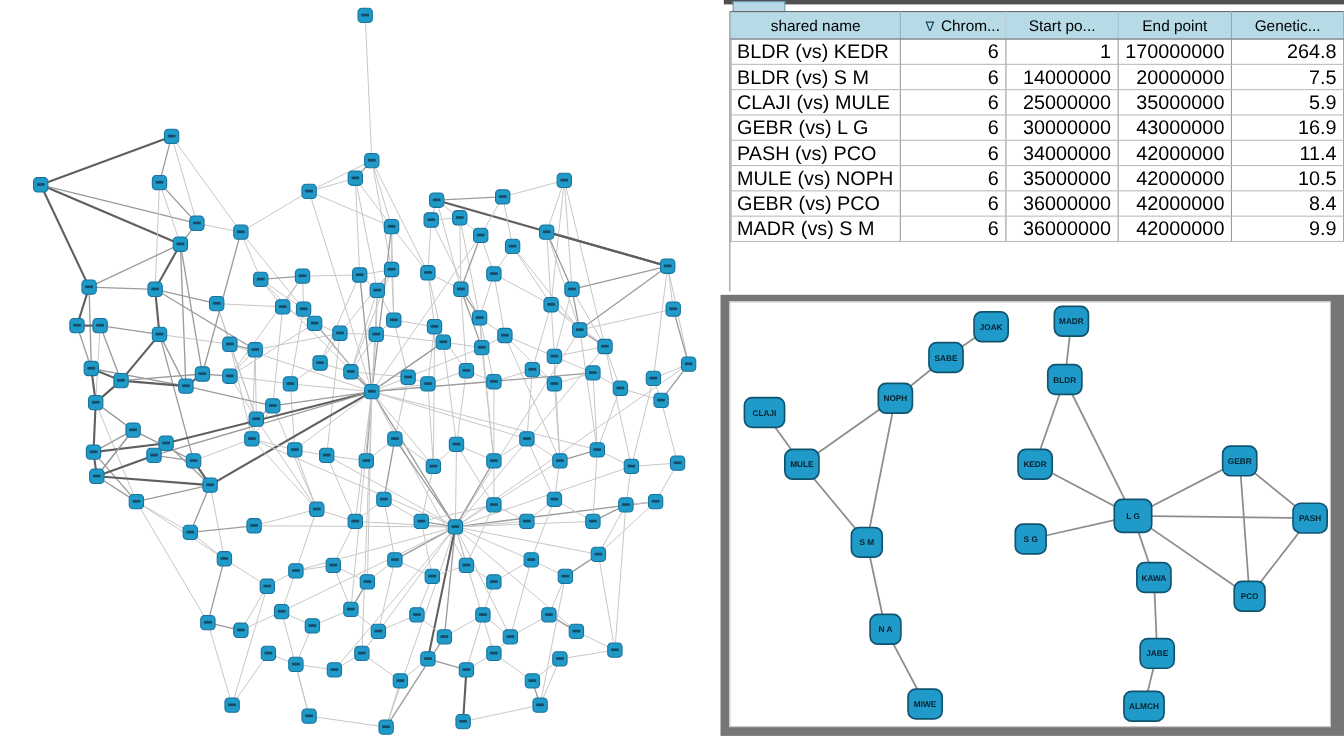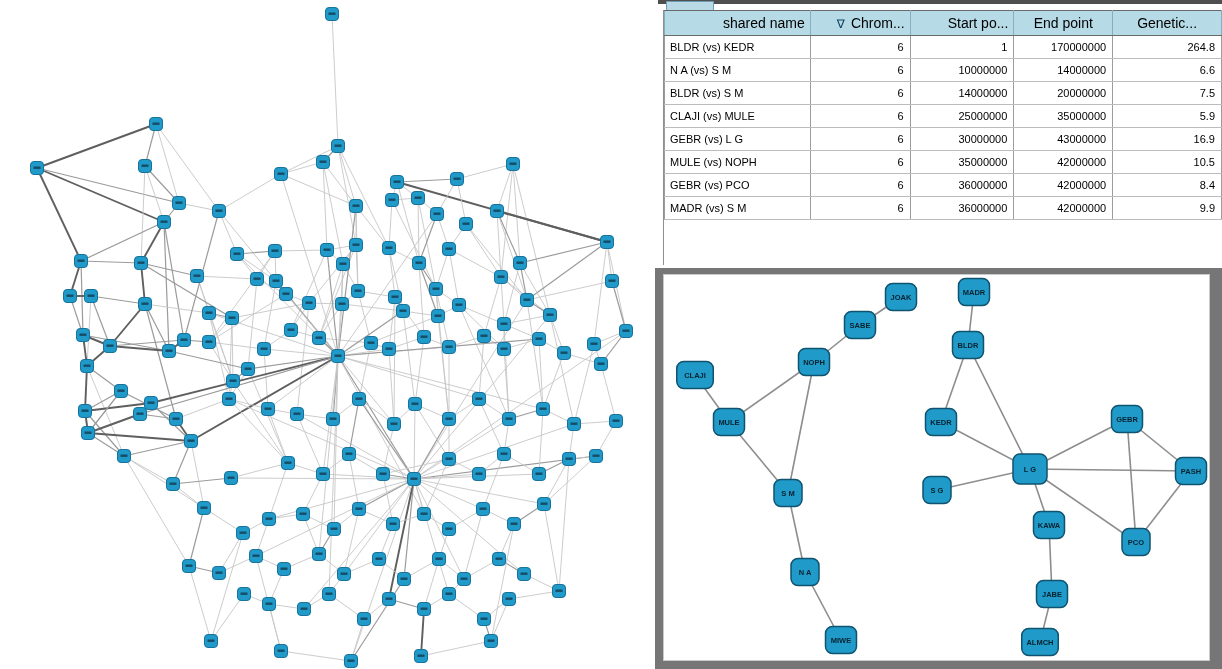--- a/index.html
+++ b/index.html
@@ -20,29 +20,29 @@
   #top-strip{position:absolute;left:2px;top:0;right:0;height:4px;background:#4f4f4f;}
   #tab-stub{position:absolute;left:10px;top:1px;width:46px;height:9px;background:#bad9e6;
             border:1px solid #6d9cb5;border-radius:0 0 3px 3px;}
   #gutter{position:absolute;left:2px;top:10px;bottom:0;width:5px;background:#ffffff;
           border-right:1px solid #8f8f8f;}
   #node-table{position:absolute;left:8px;top:10px;border-collapse:collapse;table-layout:fixed;
               font-family:"Liberation Sans",sans-serif;}
   #node-table th{background:#b6dbe7;color:#000;font-weight:400;font-size:14px;height:24px;
                  border:1px solid #85aebf;border-top:1px solid #6a6a6a;border-bottom:1px solid #6a6a6a;
                  padding:0 5px;overflow:hidden;white-space:nowrap;}
-  #node-table td{background:#ffffff;color:#000;font-size:11px;height:22px;
+  #node-table td{background:#ffffff;color:#000;font-size:18px;height:22px;
                  border-top:1px solid #bcbcbc;border-bottom:1px solid #bcbcbc;
                  border-left:1px solid #9c9c9c;border-right:1px solid #9c9c9c;
                  padding:0 6px;overflow:hidden;white-space:nowrap;}
   #node-table tr td:first-child{text-align:left;padding-left:5px;}
   #node-table td{text-align:right;}
   #node-table th.h-left{text-align:right;}
   #node-table th.h-right{text-align:center;}
-  #node-table th.h-center{text-align:right;}
+  #node-table th.h-center{text-align:center;}
   #node-table table, #node-table{border:1px solid #6a6a6a;}
   .funnel{color:#0e3c57;font-size:12px;margin-right:6px;}
 
   
   #detail-panel{position:absolute;left:655px;top:268px;width:567px;height:401px;background:#767676;}
   #detail-canvas{position:absolute;left:8px;top:6px;width:545px;height:385px;background:#ffffff;
                  border:1px solid #c9c9c9;}
   #small-net{position:absolute;left:0;top:0;}
   .sedge{stroke:#8d8d8d;stroke-width:1.6;}
   .smallnode{fill:#1f9ac9;stroke:#10536f;stroke-width:1.5;}
@@ -1077,46 +1077,46 @@
         </thead>
       <tbody>
           <tr>
             <td>BLDR (vs) KEDR</td>
             <td>6</td>
             <td>1</td>
             <td>170000000</td>
             <td>264.8</td>
           </tr>
           <tr>
-            <td>N A (vs) S M</td>
-            <td>6</td>
-            <td>10000000</td>
-            <td>14000000</td>
-            <td>6.6</td>
-          </tr>
-          <tr>
             <td>BLDR (vs) S M</td>
             <td>6</td>
             <td>14000000</td>
             <td>20000000</td>
             <td>7.5</td>
           </tr>
           <tr>
             <td>CLAJI (vs) MULE</td>
             <td>6</td>
             <td>25000000</td>
             <td>35000000</td>
             <td>5.9</td>
           </tr>
           <tr>
             <td>GEBR (vs) L G</td>
             <td>6</td>
             <td>30000000</td>
             <td>43000000</td>
             <td>16.9</td>
+          </tr>
+          <tr>
+            <td>PASH (vs) PCO</td>
+            <td>6</td>
+            <td>34000000</td>
+            <td>42000000</td>
+            <td>11.4</td>
           </tr>
           <tr>
             <td>MULE (vs) NOPH</td>
             <td>6</td>
             <td>35000000</td>
             <td>42000000</td>
             <td>10.5</td>
           </tr>
           <tr>
             <td>GEBR (vs) PCO</td>

